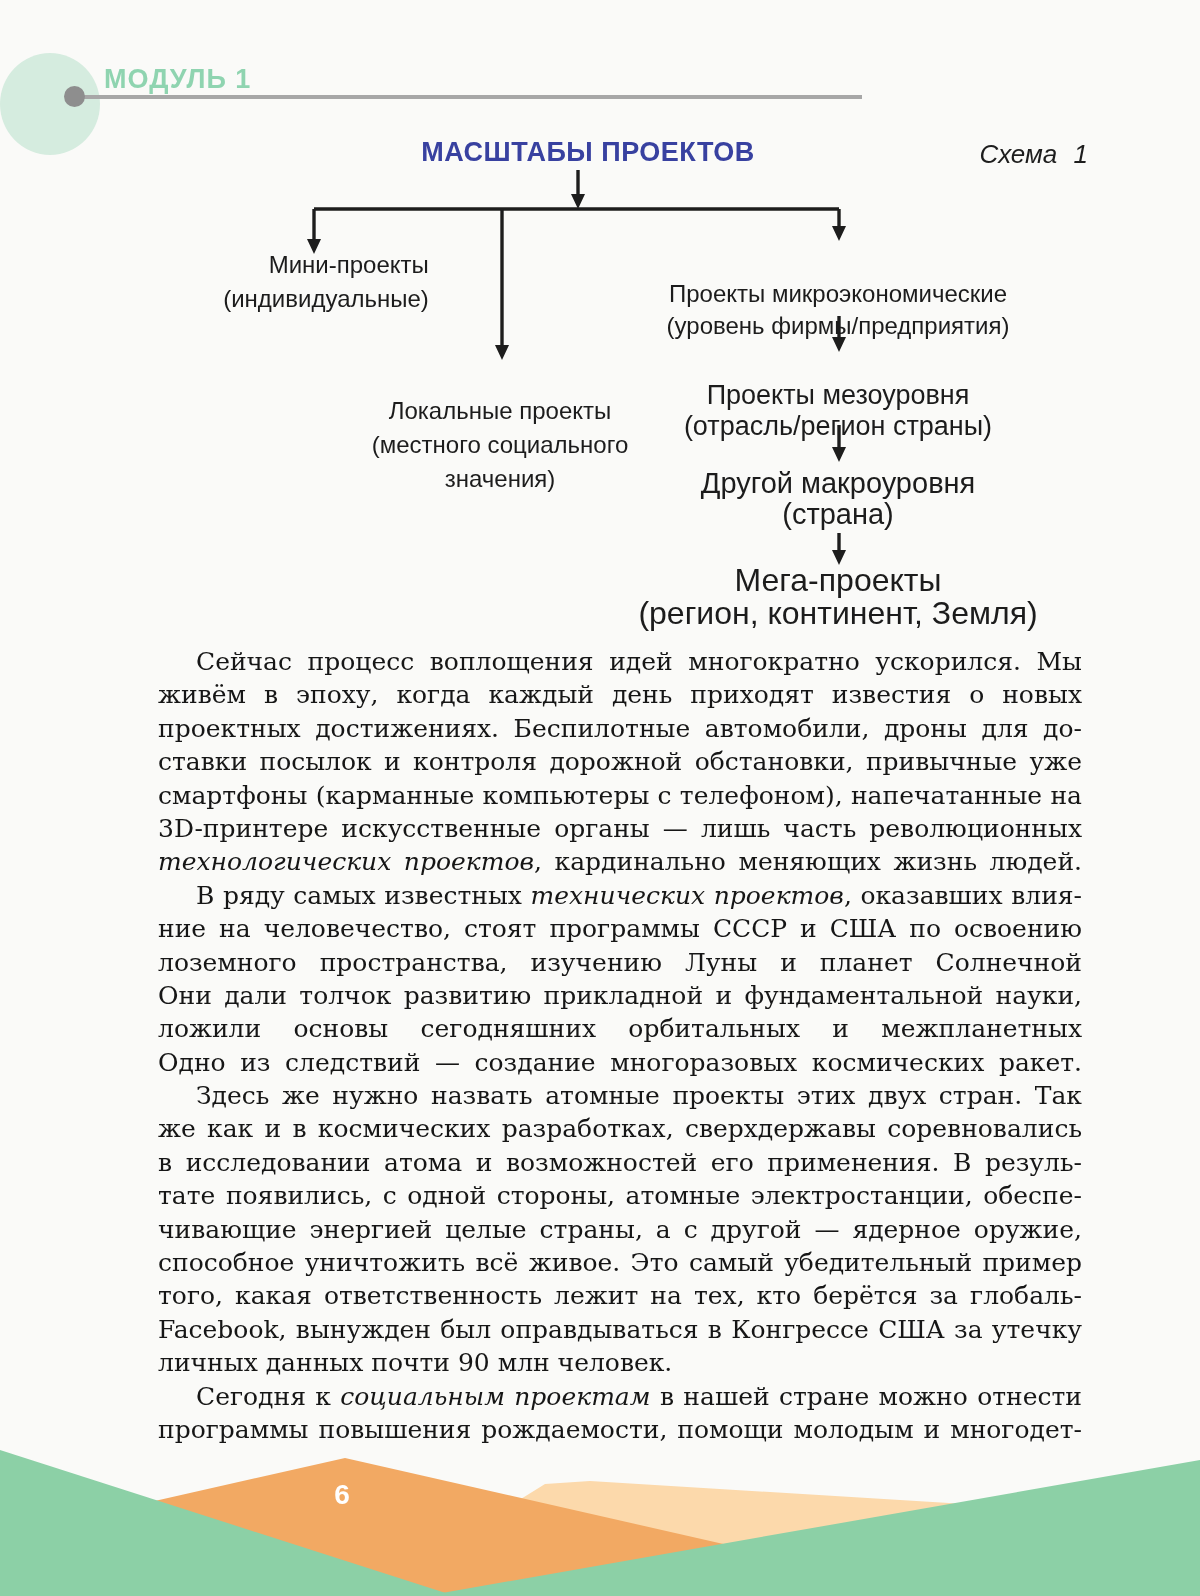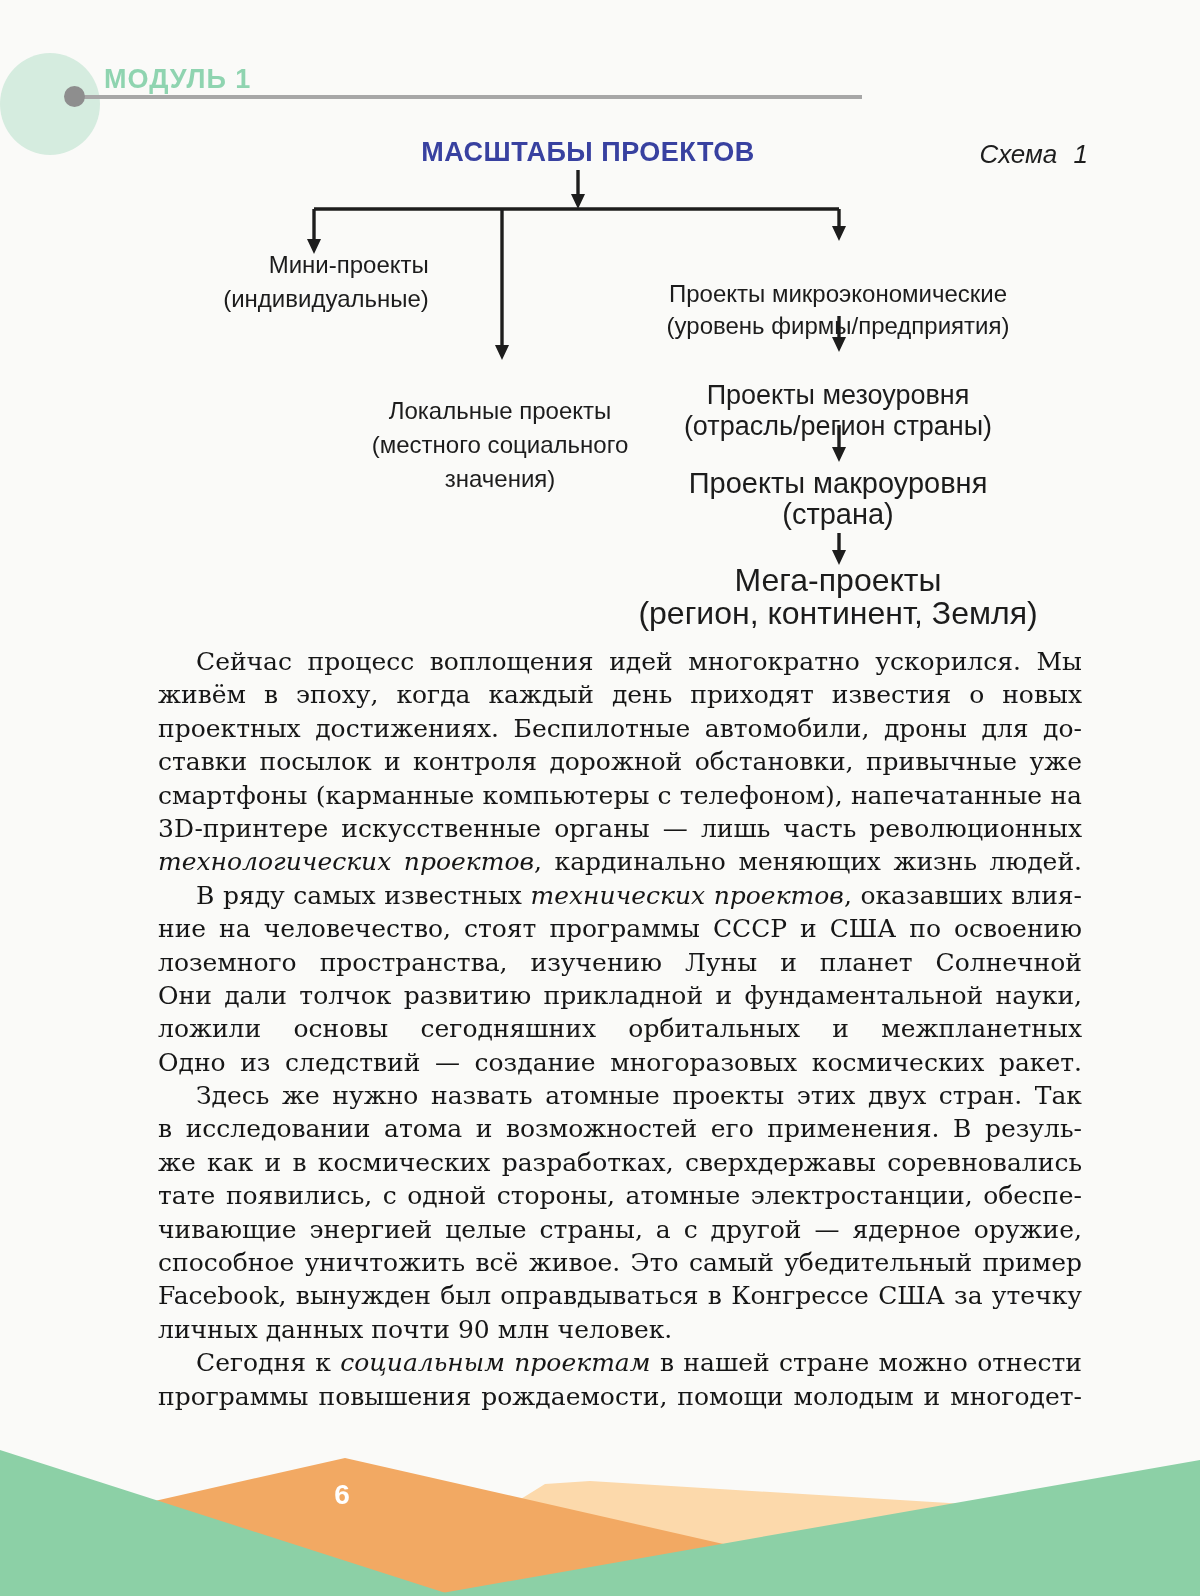--- a/index.html
+++ b/index.html
@@ -103,21 +103,21 @@
   <div class="dnode" style="left: 500px; top: 370px; font-size: 24px; line-height: 34px; margin-top: 24px;">
       <div>Локальные проекты</div>
       <div>(местного социального</div>
       <div>значения)</div>
     </div>
   <div class="dnode" style="left: 838px; top: 357px; font-size: 27px; line-height: 31px; margin-top: 23px;">
       <div>Проекты мезоуровня</div>
       <div>(отрасль/регион страны)</div>
     </div>
   <div class="dnode" style="left: 838px; top: 468px; font-size: 29px; line-height: 31px;">
-      <div>Проекты макроуровня</div>
+      <div>Другой макроуровня</div>
       <div>(страна)</div>
     </div>
   <div class="dnode" style="left: 838px; top: 564px; font-size: 32px; line-height: 33px;">
       <div>Мега-проекты</div>
       <div>(регион, континент, Земля)</div>
     </div>
 
   <div class="body-text" id="body-text">
       <div class="tl first"><span>Сейчас процесс воплощения идей многократно ускорился. Мы</span></div>
       <div class="tl"><span>живём в эпоху, когда каждый день приходят известия о новых</span></div>
@@ -126,25 +126,26 @@
       <div class="tl"><span>смартфоны (карманные компьютеры с телефоном), напечатанные на</span></div>
       <div class="tl"><span>3D-принтере искусственные органы — лишь часть революционных</span></div>
       <div class="tl"><span class="it">технологических проектов</span><span>, кардинально меняющих жизнь людей.</span></div>
       <div class="tl first"><span>В ряду самых известных </span><span class="it">технических проектов</span><span>, оказавших влия-</span></div>
       <div class="tl"><span>ние на человечество, стоят программы СССР и США по освоению око-</span></div>
       <div class="tl"><span>лоземного пространства, изучению Луны и планет Солнечной системы.</span></div>
       <div class="tl"><span>Они дали толчок развитию прикладной и фундаментальной науки, за-</span></div>
       <div class="tl"><span>ложили основы сегодняшних орбитальных и межпланетных проектов.</span></div>
       <div class="tl"><span>Одно из следствий — создание многоразовых космических ракет.</span></div>
       <div class="tl first"><span>Здесь же нужно назвать атомные проекты этих двух стран. Так</span></div>
+      <div class="tl"><span>же как и в космических разработках, сверхдержавы соревновались</span></div>
       <div class="tl"><span>в исследовании атома и возможностей его применения. В резуль-</span></div>
-      <div class="tl"><span>же как и в космических разработках, сверхдержавы соревновались</span></div>
       <div class="tl"><span>тате появились, с одной стороны, атомные электростанции, обеспе-</span></div>
       <div class="tl"><span>чивающие энергией целые страны, а с другой — ядерное оружие,</span></div>
       <div class="tl"><span>способное уничтожить всё живое. Это самый убедительный пример</span></div>
+      <div class="tl"><span>того, какая ответственность лежит на тех, кто берётся за глобаль-</span></div>
       <div class="tl"><span>Facebook, вынужден был оправдываться в Конгрессе США за утечку</span></div>
       <div class="tl endline"><span>личных данных почти 90 млн человек.</span></div>
       <div class="tl first"><span>Сегодня к </span><span class="it">социальным проектам</span><span> в нашей стране можно отнести</span></div>
       <div class="tl"><span>программы повышения рождаемости, помощи молодым и многодет-</span></div>
     </div>
 
   <svg class="footer-art" width="1200" height="196" viewBox="0 0 1200 196">
     <polygon fill="#fcd9ab" points="500,112 545,84 590,81 1080,111 1080,196 500,196"></polygon>
     <polygon fill="#f2a963" points="115,110 345,58 860,175 860,196 115,196"></polygon>
     <polygon fill="#8cd0a6" points="0,50 455,196 0,196"></polygon>

